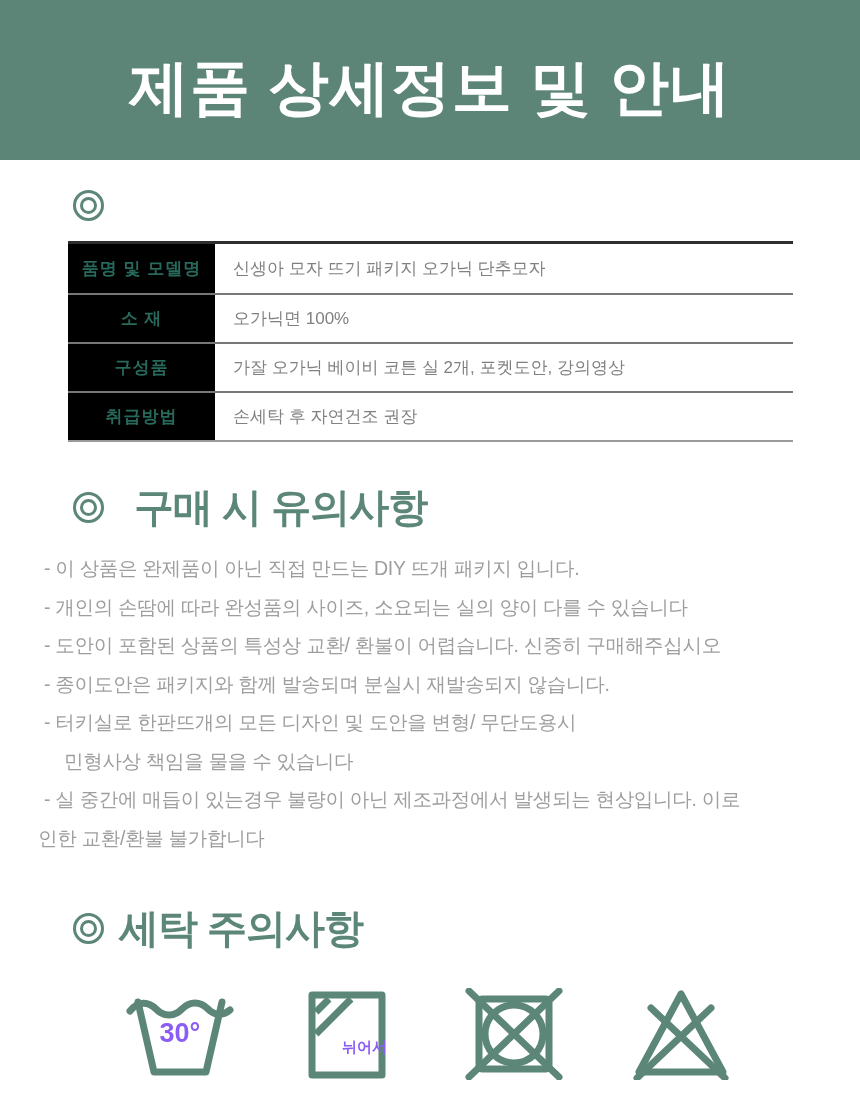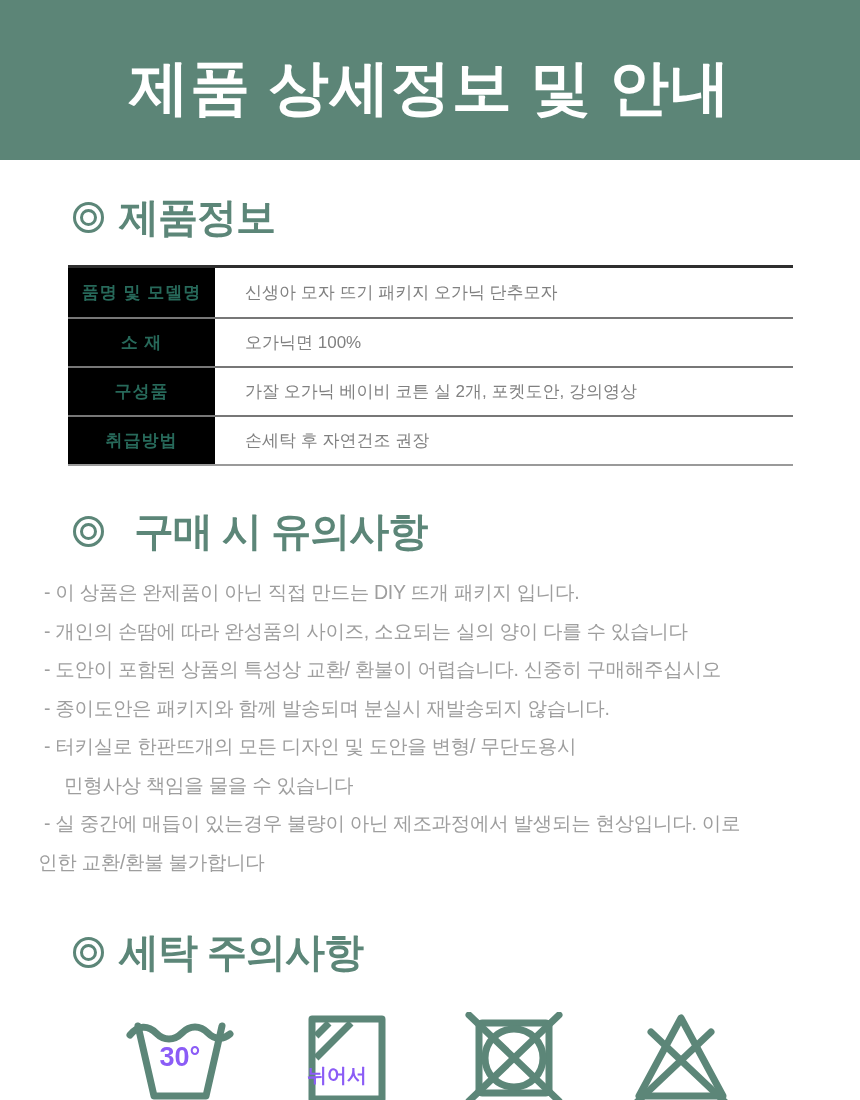--- a/index.html
+++ b/index.html
@@ -21,50 +21,49 @@
   .mt-s1 { margin-top:30px; }
   .mt-s2 { margin-top:38px;gap:30px; }
   .mt-s3 { margin-top:44px; }
 
   
   .ptable { width:725px; margin:20px 0 0 68px; border-top:3px solid #2e2e2e; border-bottom:2px solid #9a9a9a; }
   .prow { display:grid; grid-template-columns:147px 1fr; height:49px; }
   .prow + .prow { border-top:2px solid #777777; }
   .pcell-label { background:#000000; display:flex; align-items:center; justify-content:center;
                  color:#27695a; font-weight:bold; font-size:17px; letter-spacing:1px; }
-  .pcell-value { display:flex; align-items:center; padding-left:30px;
+  .pcell-value { display:flex; align-items:center; padding-left:18px;
                  color:#808080; font-size:17px; }
 
   
   .notes { margin:14px 4px 0 44px; }
   .notes .line { color:#9e9e9e; font-size:19.5px; line-height:38.5px; letter-spacing:-0.3px; }
   .notes .line.indent { padding-left:20px; }
   .notes .line.outdent { margin-left:-6px; }
 
   
   .care-row { margin:32px 0 0 100px; width:680px; display:flex; gap:7px; }
   .care-item { width:160px; display:flex; flex-direction:column; align-items:center; }
   .care-glyph { height:92px; display:flex; align-items:flex-end; justify-content:center; position:relative; }
   .icon-svg { display:block; }
   .sym-overlay { position:absolute; color:#8b5cf6; font-weight:bold; }
   .sym-30 { left:0; right:0; top:30px; text-align:center; font-size:27px; }
-  .sym-flat { left:0; right:0; top:50px; text-align:left; font-size:20px; background:transparent; }
+  .sym-flat { left:0; right:0; top:50px; text-align:right; font-size:15px; background:transparent; }
 </style>
 </head>
 <body>
 
 <div class="header">
   <h1>제품 상세정보 및 안내</h1>
 </div>
 
 <div class="sec-title mt-s1">
   <span class="ring-outer">
       <span class="ring-inner"></span>
     </span>
-  <span class="t">제품정보</span>
 </div>
 
 <div class="ptable">
   <div class="prow">
     <div class="pcell-label">품명 및 모델명</div>
     <div class="pcell-value">신생아 모자 뜨기 패키지 오가닉 단추모자</div>
   </div>
   <div class="prow">
     <div class="pcell-label">소 재</div>
     <div class="pcell-value">오가닉면 100%</div>

